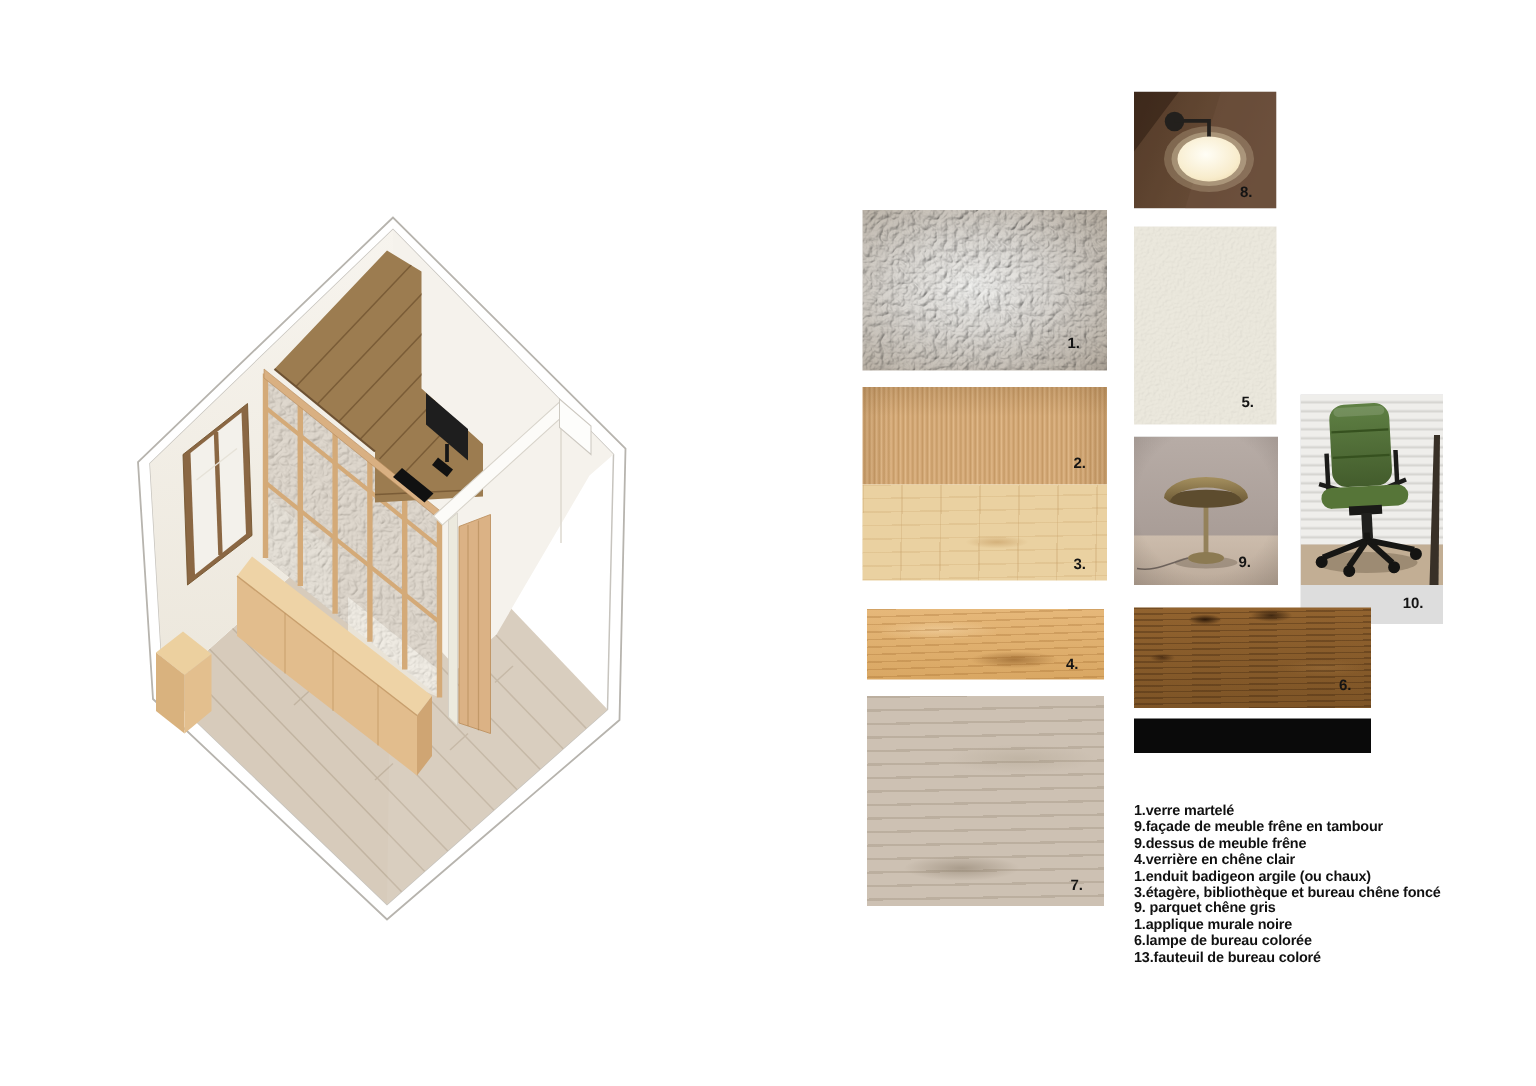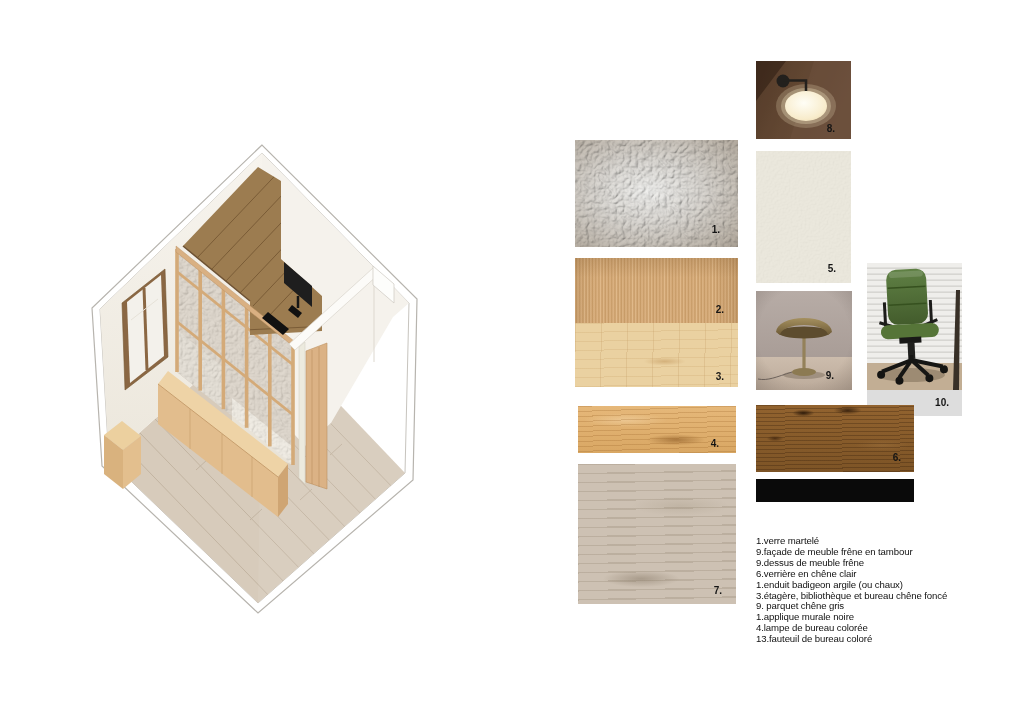--- a/index.html
+++ b/index.html
@@ -57,21 +57,21 @@
   .sblack{left:756px;top:479px;width:158px;height:23px;}
 
   .s8,.s9,.s10{background:#ddd;}
   .s8{left:756px;top:61px;width:95px;height:78px;}
   .s9{left:756px;top:291px;width:96px;height:99px;}
   .s10{left:867px;top:223px;width:95px;height:153px;margin-top:40px;}
   .photo{position:absolute;inset:0;}
 
   
   .legend{position:absolute;left:756px;top:536px;width:266px;}
-  .legend div{font-size:9.6px;font-weight:normal;color:#111;line-height:10.9px;white-space:pre;letter-spacing:-0.1px;}
+  .legend div{font-size:9.6px;font-weight:bold;color:#111;line-height:10.9px;white-space:pre;letter-spacing:-0.1px;}
 </style>
 </head>
 <body>
 
 <div class="canvas">
 
   <svg class="axo" viewBox="75 130 360 500">
     <defs>
       <linearGradient id="wallL" x1="0" y1="0" x2="0" y2="1">
         <stop offset="0" stop-color="#f7f4ee"></stop>
@@ -345,22 +345,22 @@
   <div class="swatch s6">
     <span class="num" style="right:13px;bottom:9px;">6.</span>
   </div>
 
   <div class="swatch sblack" style="background:#0a0a0a;"></div>
 
   <div class="legend">
     <div>1.verre martelé</div>
     <div>9.façade de meuble frêne en tambour</div>
     <div>9.dessus de meuble frêne</div>
-    <div>6.verrière en chêne clair</div>
+    <div>4.verrière en chêne clair</div>
     <div>1.enduit badigeon argile (ou chaux)</div>
     <div>3.étagère, bibliothèque et bureau chêne foncé</div>
     <div>9. parquet chêne gris</div>
     <div>1.applique murale noire</div>
-    <div>4.lampe de bureau colorée</div>
+    <div>6.lampe de bureau colorée</div>
     <div>13.fauteuil de bureau coloré</div>
   </div>
 
 </div>
 
 </body></html>

